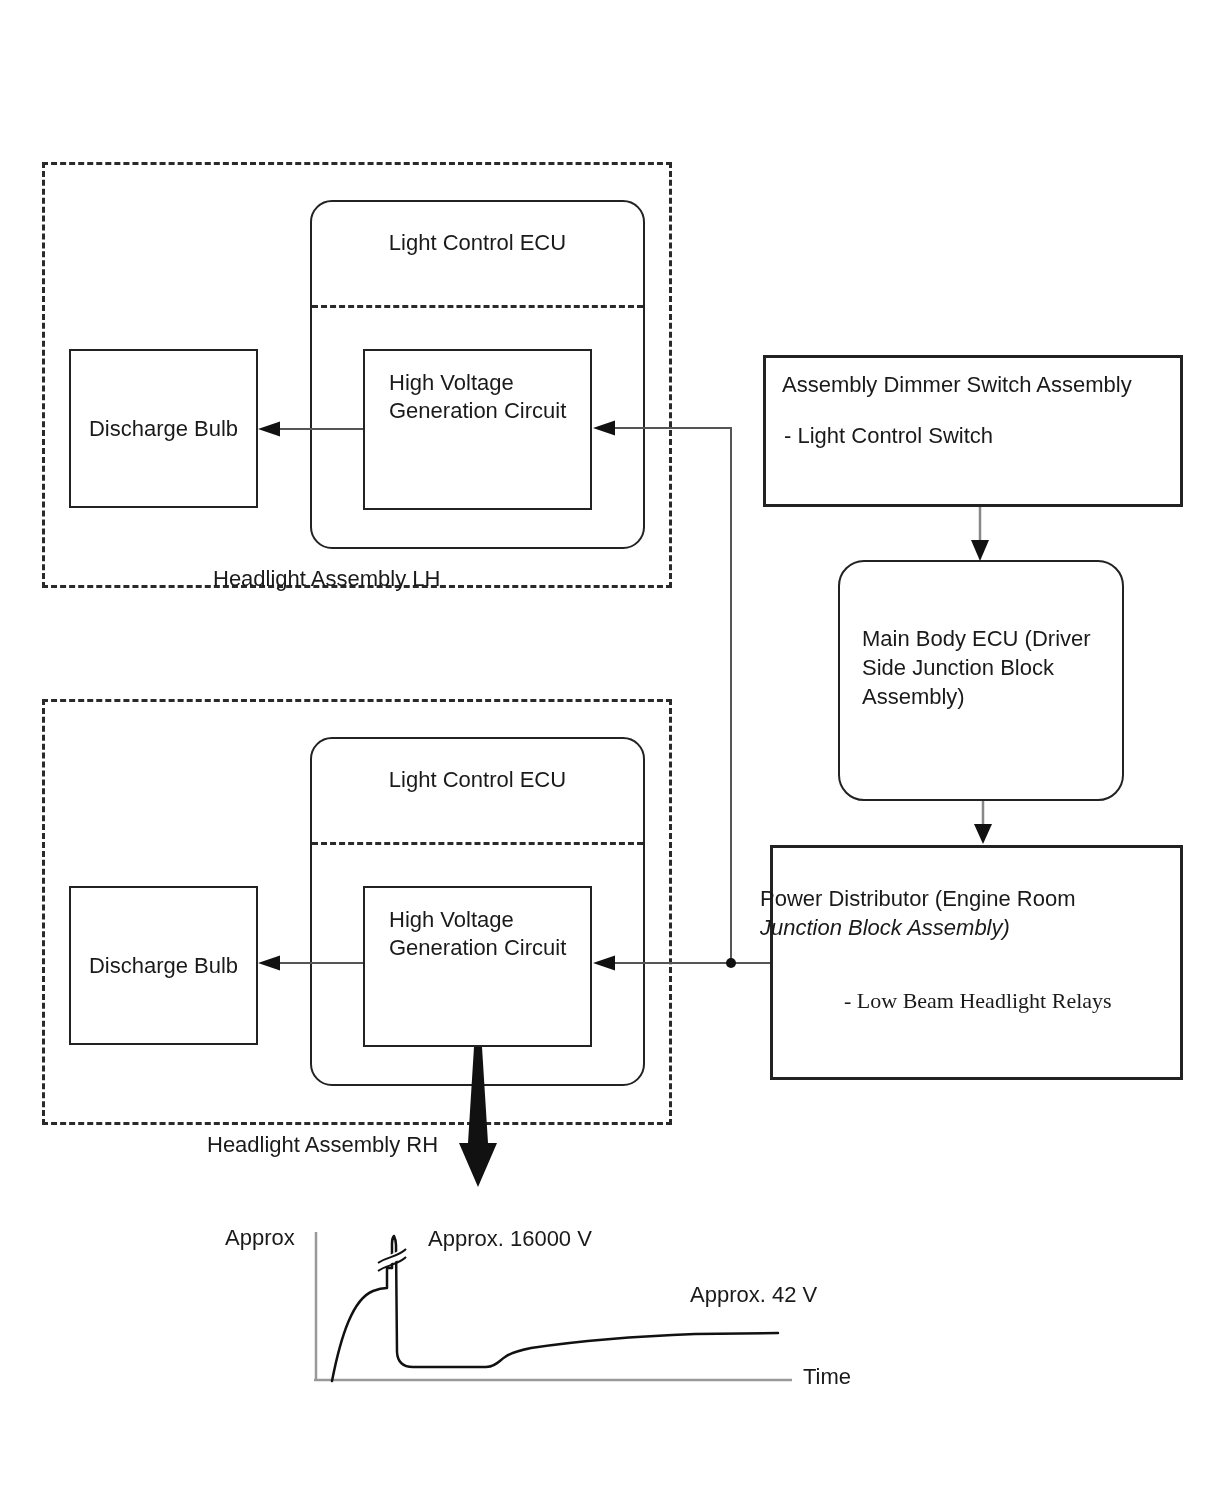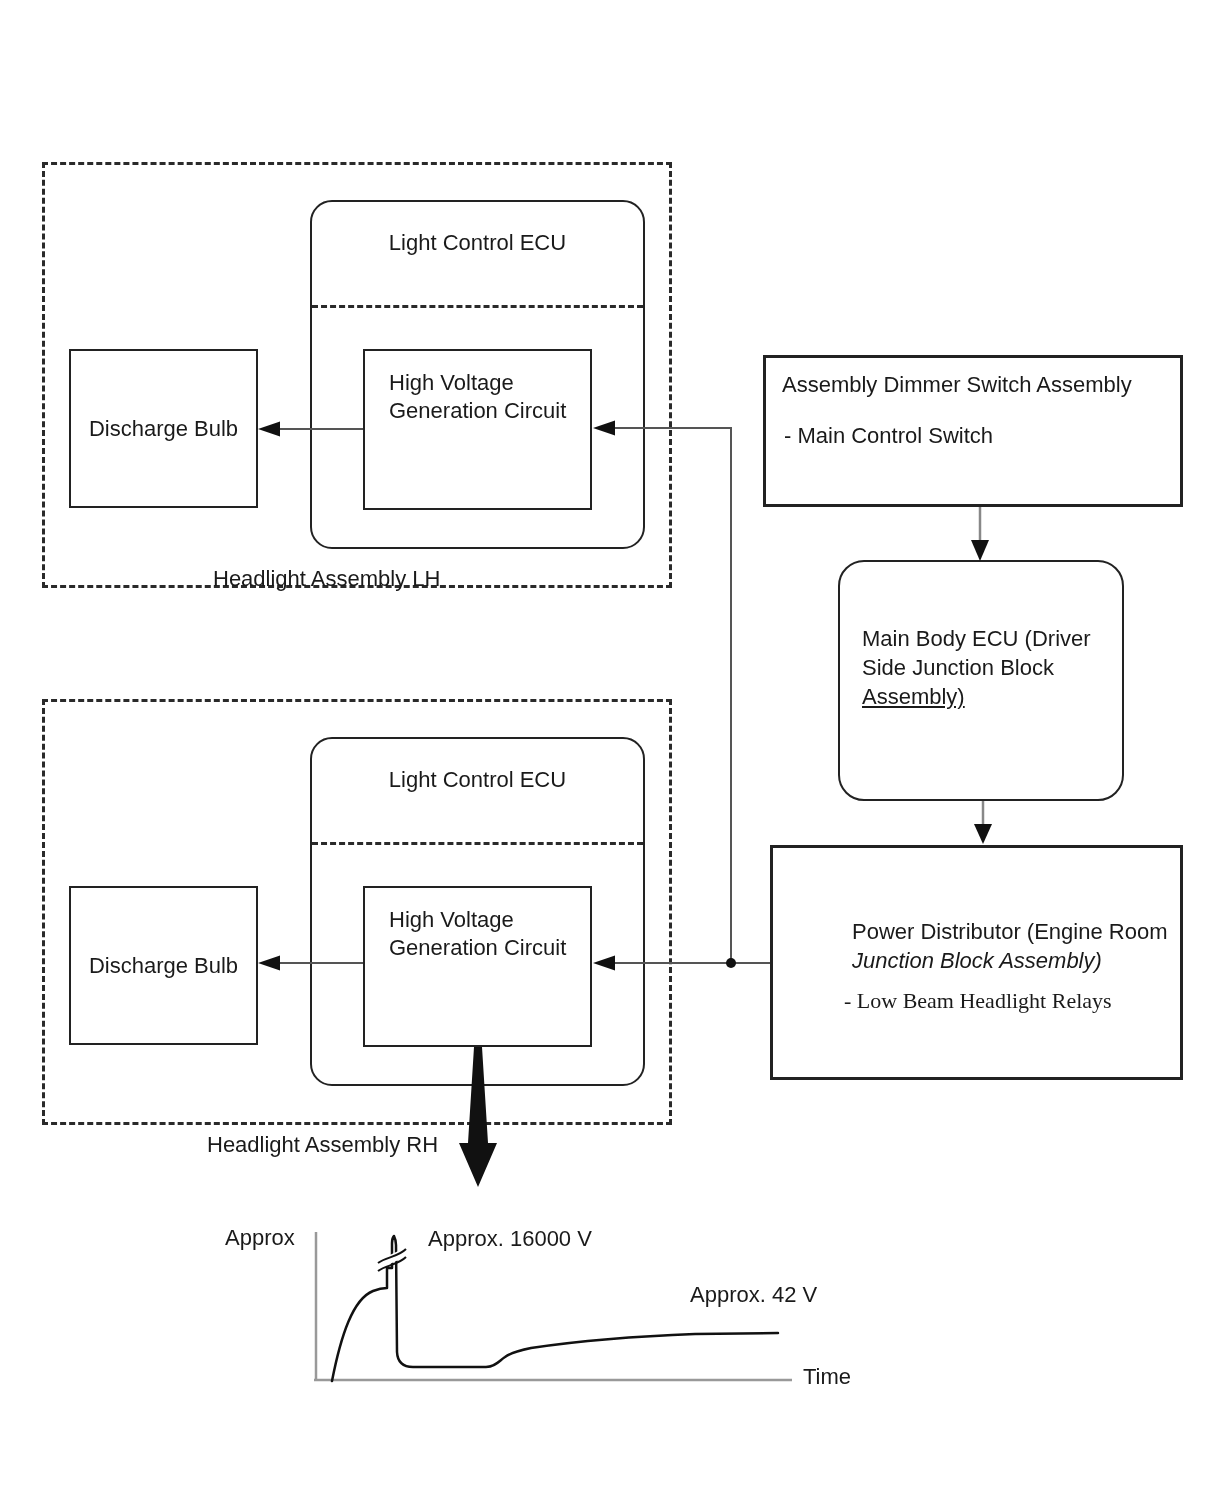--- a/index.html
+++ b/index.html
@@ -52,31 +52,31 @@
     <span style="display:block;">High Voltage</span>
     <span style="display:block;">Generation Circuit</span>
   </div>
 
   <div class="thinbox center-both" style="left:69px;top:886px;width:189px;height:159px;">
     <span>Discharge Bulb</span>
   </div>
 
   <div class="box" style="left:763px;top:355px;width:420px;height:152px;"></div>
   <div class="lbl" style="left:782px;top:373px;">Assembly Dimmer Switch Assembly</div>
-  <div class="lbl" style="left:784px;top:424px;">- Main Control Switch</div>
+  <div class="lbl" style="left:784px;top:424px;">- Light Control Switch</div>
 
   <div class="rbox" style="left:838px;top:560px;width:286px;height:241px;border-radius:26px;"></div>
   <div class="lbl" style="left:862px;top:624px;line-height:29px;">
     <span style="display:block;">Main Body ECU (Driver</span>
     <span style="display:block;">Side Junction Block</span>
-    <span style="display:block;text-decoration:underline;">Assembly)</span>
+    <span style="display:block;">Assembly)</span>
   </div>
 
   <div class="box" style="left:770px;top:845px;width:413px;height:235px;"></div>
-  <div class="lbl" style="left:852px;top:884px;line-height:29px;margin-top:33px;">
+  <div class="lbl" style="left:760px;top:884px;line-height:29px;">
     <span style="display:block;">Power Distributor (Engine Room</span>
     <span style="display:block;font-style:italic;">Junction Block Assembly)</span>
   </div>
   <div class="lbl" style="left:844px;top:989px;font-family:Liberation Serif, serif;">- Low Beam Headlight Relays</div>
 
   <div class="lbl" style="left:225px;top:1226px;">Approx</div>
   <div class="lbl" style="left:428px;top:1227px;">Approx. 16000 V</div>
   <div class="lbl" style="left:690px;top:1283px;">Approx. 42 V</div>
   <div class="lbl" style="left:803px;top:1365px;">Time</div>
 

